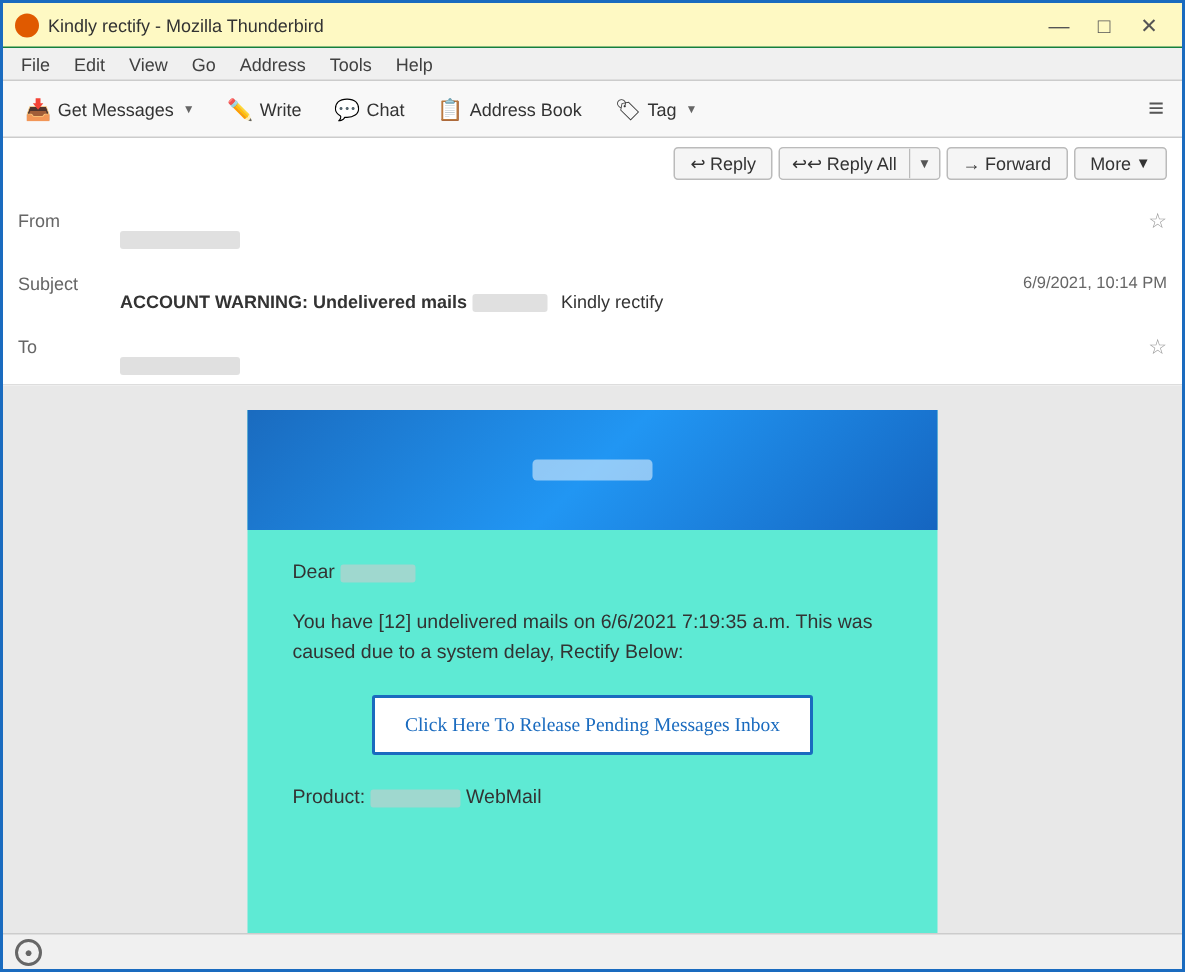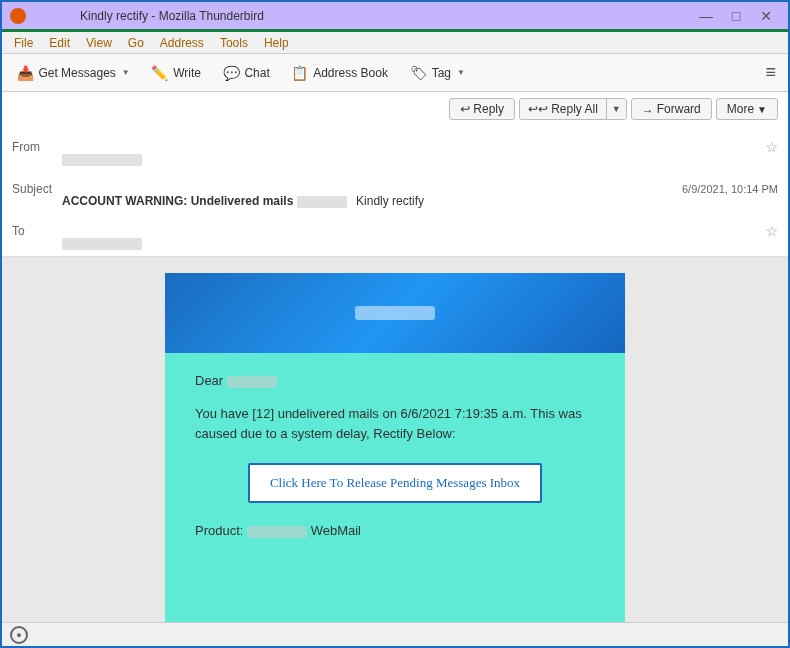--- a/index.html
+++ b/index.html
@@ -16,28 +16,27 @@
     .window {
       width: 790px;
       height: 648px;
       border: 2px solid #1a6bbf;
       display: flex;
       flex-direction: column;
       background: #fff;
     }
 
     .title-bar {
-      background: #c4b5fd;
+      background: #fef9c3;
       height: 30px;
       display: flex;
       align-items: center;
       padding: 0 8px;
-      border-bottom: 3px solid #15803d;
-      flex-shrink: 0;
-      gap: 48px;
+      border-bottom: 1px solid #15803d;
+      flex-shrink: 0;
     }
     .title-bar-icon {
       width: 16px;
       height: 16px;
       background: #e05a00;
       border-radius: 50%;
       margin-right: 6px;
       flex-shrink: 0;
     }
     .title-bar-text {
@@ -71,21 +70,21 @@
       background: #f0f0f0;
       display: flex;
       align-items: center;
       padding: 0 4px;
       border-bottom: 1px solid #ccc;
       flex-shrink: 0;
     }
     .menu-item {
       padding: 2px 8px;
       font-size: 12px;
-      color: #a16207;
+      color: #404040;
       cursor: pointer;
       border-radius: 2px;
     }
 
     
     .toolbar {
       height: 38px;
       background: #f8f8f8;
       border-bottom: 1px solid #ccc;
       display: flex;
@@ -175,20 +174,21 @@
     }
 
     .email-fields {
       padding: 2px 10px 4px;
     }
     .field-row {
       display: flex;
       align-items: center;
       padding: 2px 0;
       min-height: 20px;
+      gap: 18px;
     }
     .field-label {
       color: #666;
       width: 50px;
       font-size: 12px;
       flex-shrink: 0;
     }
     .field-value {
       flex: 1;
       font-size: 12px;

